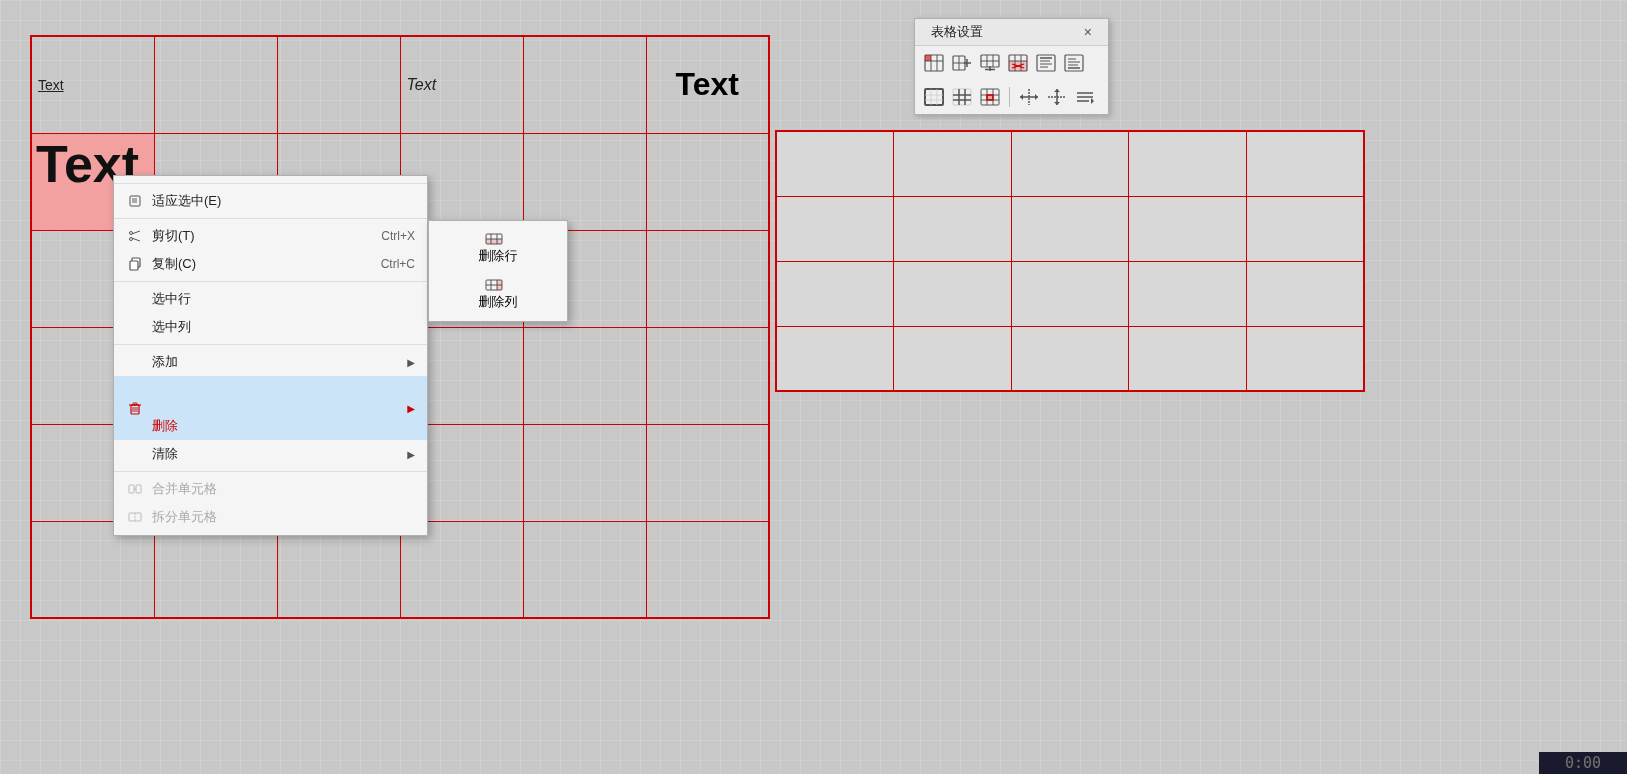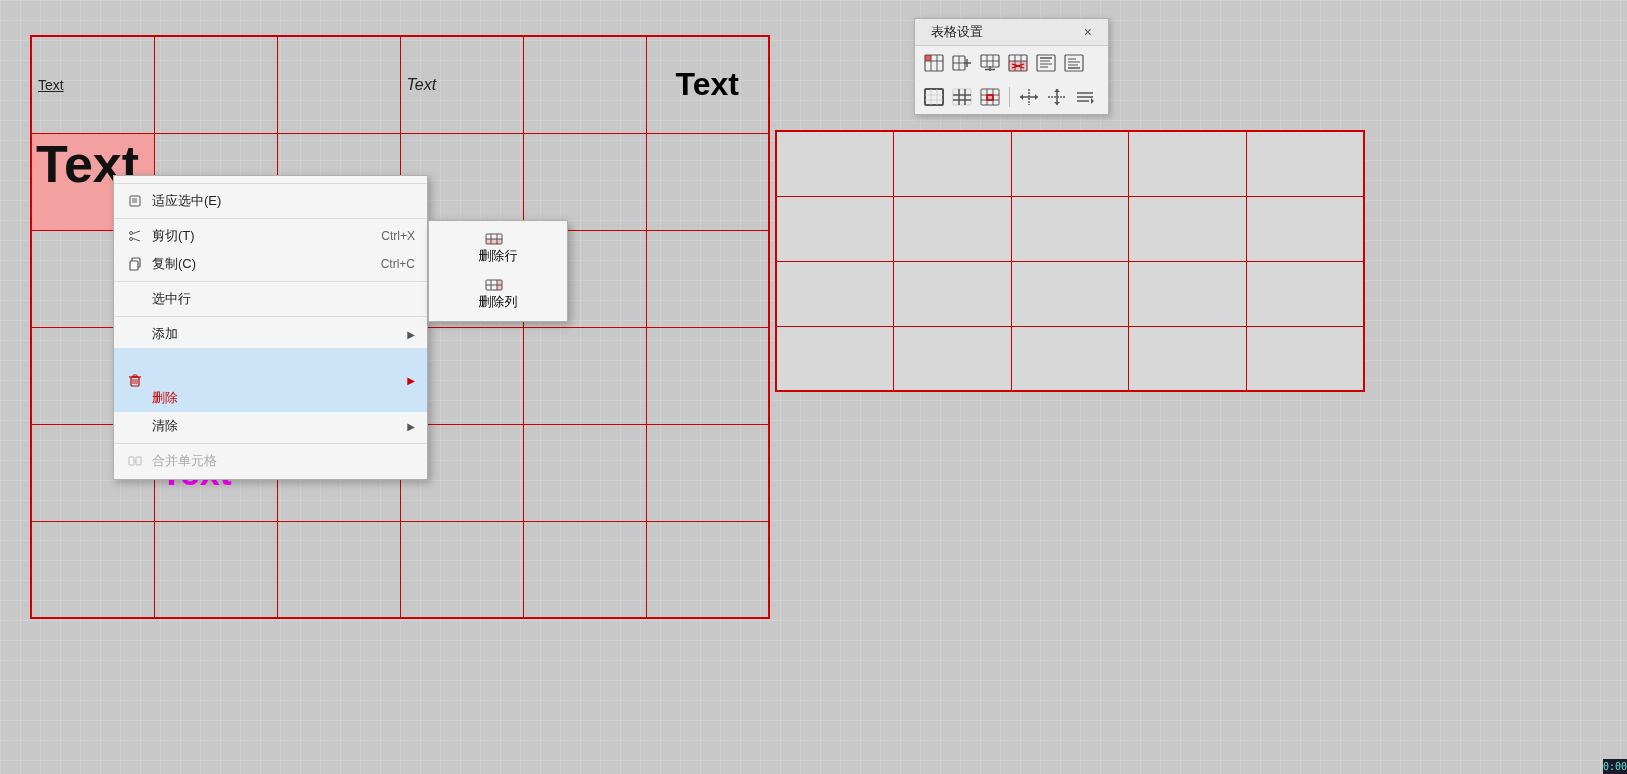--- a/index.html
+++ b/index.html
@@ -217,23 +217,23 @@
       background: #bbb;
       margin: 0 2px;
     }
 
     
     .clock {
       position: absolute;
       bottom: 0;
       right: 0;
       background: #1a1a2e;
-      color: #5eead4;
-      font-size: 10px;
-      padding: 2px 0;
+      color: #737373;
+      font-size: 15px;
+      padding: 2px 26px;
       font-family: monospace;
     }
   </style>
 </head>
 <body>
 
 <table class="table-left">
   <tbody>
     <tr>
       <td>
@@ -373,20 +373,24 @@
     <span class="shortcut">Ctrl+C</span>
   </div>
 
   <div class="menu-separator"></div>
 
   <div class="menu-item">
     <span class="menu-icon"></span>
     <span class="menu-item-label">选中行</span>
   </div>
 
+  <div class="menu-item">
+    <span class="menu-icon"></span>
+    <span class="menu-item-label">选中列</span>
+  </div>
 
   <div class="menu-separator"></div>
 
   <div class="menu-item">
     <span class="menu-icon"></span>
     <span class="menu-item-label">添加</span>
     <span class="arrow">▶</span>
   </div>
 
   <div class="menu-item active">
@@ -416,20 +420,29 @@
     <span class="menu-icon">
       <svg width="14" height="14" viewBox="0 0 14 14" fill="none">
         <rect x="1" y="3" width="5" height="8" rx="0.5" stroke="#bbb" stroke-width="1"></rect>
         <rect x="8" y="3" width="5" height="8" rx="0.5" stroke="#bbb" stroke-width="1"></rect>
         <line x1="6" y1="7" x2="8" y2="7" stroke="#bbb" stroke-width="1"></line>
       </svg>
     </span>
     <span class="menu-item-label">合并单元格</span>
   </div>
 
+  <div class="menu-item grayed">
+    <span class="menu-icon">
+      <svg width="14" height="14" viewBox="0 0 14 14" fill="none">
+        <rect x="1" y="3" width="12" height="8" rx="0.5" stroke="#bbb" stroke-width="1"></rect>
+        <line x1="7" y1="3" x2="7" y2="11" stroke="#bbb" stroke-width="1" stroke-dasharray="2,1"></line>
+      </svg>
+    </span>
+    <span class="menu-item-label">拆分单元格</span>
+  </div>
 </div>
 
 <div class="submenu">
   <div class="submenu-item">
     <span class="sub-icon">
       <svg width="18" height="14" viewBox="0 0 18 14" fill="none">
         <rect x="1" y="2" width="16" height="10" rx="1" stroke="#555" stroke-width="1"></rect>
         <line x1="1" y1="7" x2="17" y2="7" stroke="#555" stroke-width="1"></line>
         <line x1="6" y1="2" x2="6" y2="12" stroke="#555" stroke-width="1"></line>
         <line x1="12" y1="2" x2="12" y2="12" stroke="#555" stroke-width="1"></line>

